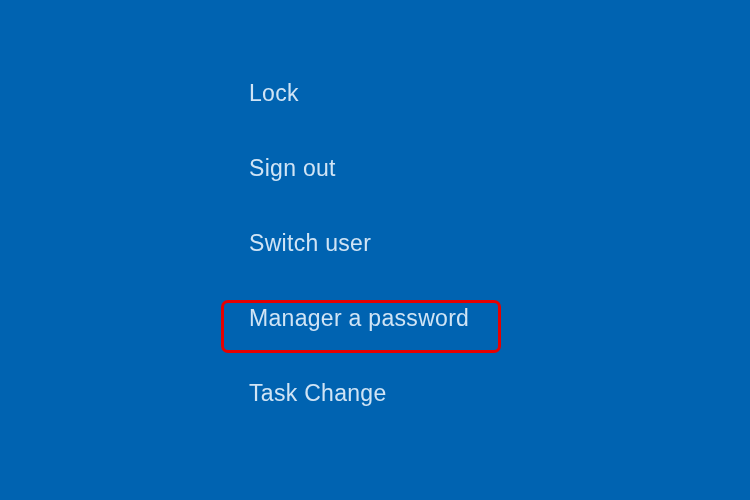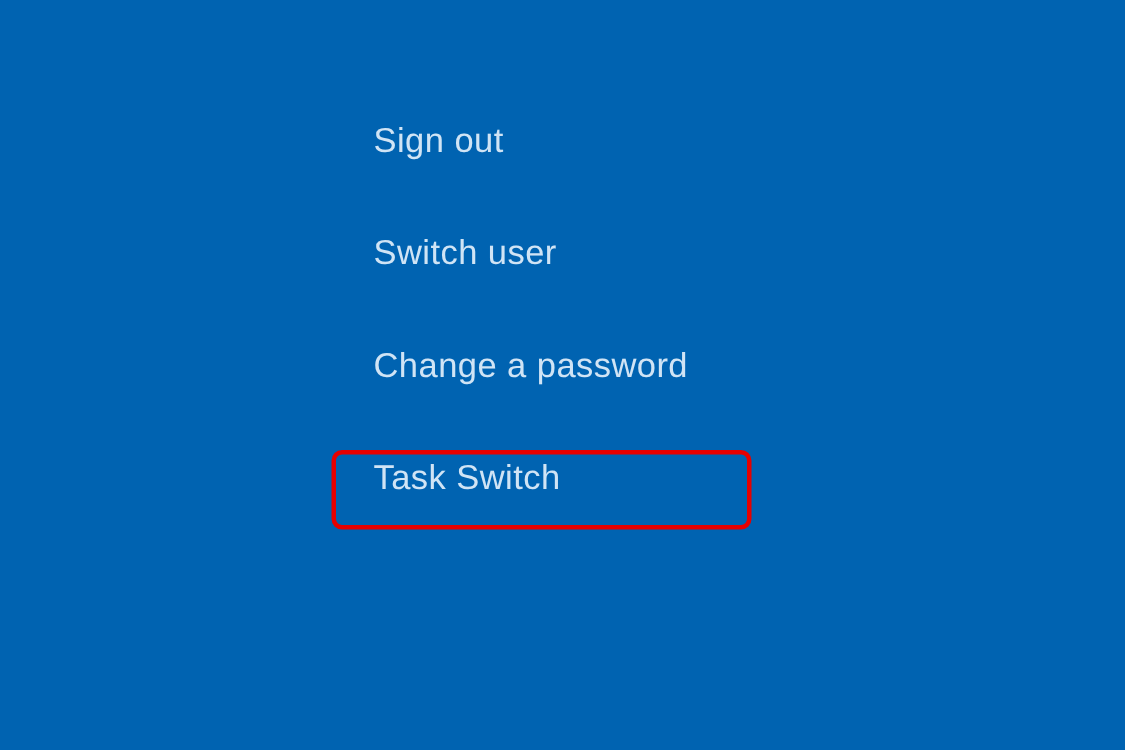--- a/index.html
+++ b/index.html
@@ -39,19 +39,20 @@
       position: absolute;
       border: 3px solid #e60000;
       border-radius: 7px;
       pointer-events: none;
     }
   </style>
 </head>
 <body>
 
 <div class="menu-container">
+  <div class="menu-item">Lock</div>
   <div class="menu-item">Sign out</div>
   <div class="menu-item">Switch user</div>
-  <div class="menu-item">Change a password</div>
-  <div class="menu-item">Task Switch</div>
+  <div class="menu-item">Manager a password</div>
+  <div class="menu-item">Task Change</div>
 </div>
 
 <div class="highlight-box" style="left:221px;top:300px;width:280px;height:53px;"></div>
 
 </body></html>

